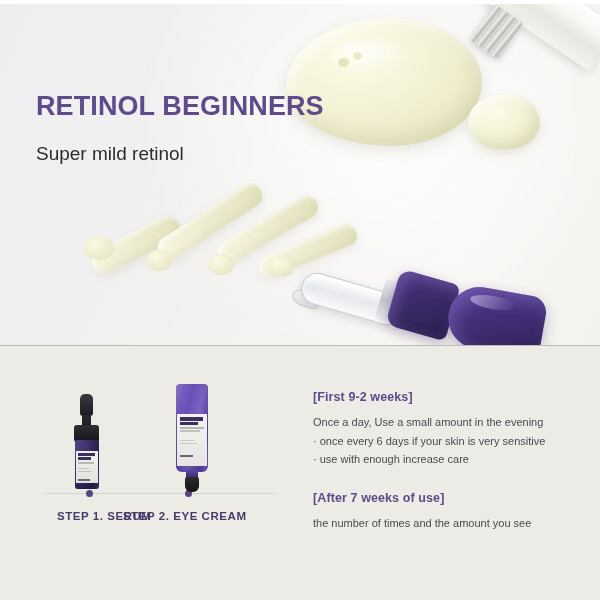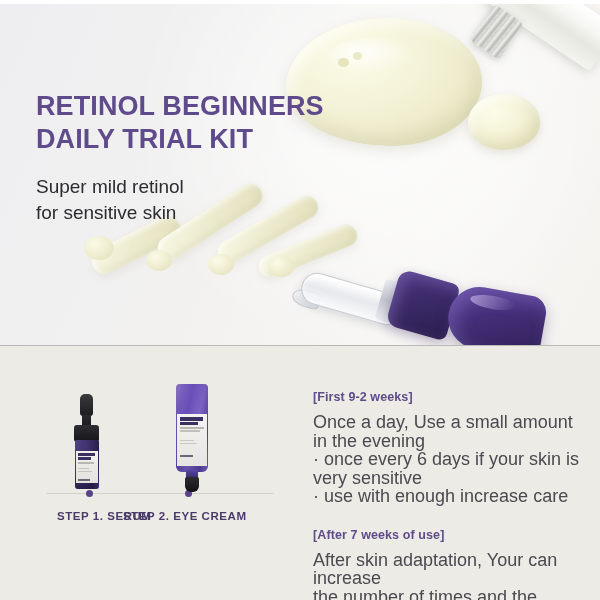--- a/index.html
+++ b/index.html
@@ -136,21 +136,21 @@
   .tb-t5{position:absolute;left:8px;top:56px;width:14px;height:1.3px;background:#cac8c4;}
   .tb-t6{position:absolute;left:8px;top:59px;width:17px;height:1.3px;background:#cac8c4;}
   .tb-t7{position:absolute;left:8px;top:71px;width:13px;height:2px;background:#6b6878;}
   .tb-neck{position:absolute;left:14px;top:86px;width:12px;height:8px;
         background:linear-gradient(180deg,#5a45a4,#3a2c70);}
   .tb-cap{position:absolute;left:13px;top:93px;width:14px;height:15px;border-radius:2px 2px 6px 6px;
         background:linear-gradient(180deg,#2b2b30,#141417);}
 
   .usage{position:absolute;left:313px;top:44px;width:272px;}
   .u-head{color:#5f4b8b;font-size:12.5px;font-weight:700;margin:0 0 9px 0;letter-spacing:.1px;}
-  .u-line{color:#4a4a50;font-size:18px;line-height:18.5px;margin:0;}
+  .u-line{color:#4a4a50;font-size:11px;line-height:18.5px;margin:0;}
   .u-gap{height:22px;}
 </style>
 </head>
 <body>
 
 <div class="page">
 
   <div class="hero">
     <div class="hero-vig"></div>
 
@@ -174,25 +174,23 @@
     <div class="pip-tip"></div>
     <div class="pip-glass"></div>
     <div class="pip-ring"></div>
     <div class="cap-a"></div>
     <div class="cap-b"></div>
     <div class="cap-hl"></div>
 
     <div class="hero-text">
       <h1 class="h1">
         <span>RETINOL BEGINNERS</span><br>
-        <span>DAILY TRIAL KIT</span>
       </h1>
       <p class="h2">
         <span>Super mild retinol</span><br>
-        <span>for sensitive skin</span>
       </p>
     </div>
   </div>
 
   <div class="divider"></div>
 
   <div class="lower">
 
     <div class="steps">
       <div class="step-line"></div>
@@ -231,18 +229,17 @@
       <div class="step-label lab2">STEP 2. EYE CREAM</div>
     </div>
 
     <div class="usage">
       <p class="u-head">[First 9-2 weeks]</p>
       <p class="u-line">Once a day, Use a small amount in the evening</p>
       <p class="u-line">· once every 6 days if your skin is very sensitive</p>
       <p class="u-line">· use with enough increase care</p>
       <div class="u-gap"></div>
       <p class="u-head">[After 7 weeks of use]</p>
-      <p class="u-line">After skin adaptation, Your can increase</p>
       <p class="u-line">the number of times and the amount you see</p>
     </div>
 
   </div>
 </div>
 
 </body></html>

